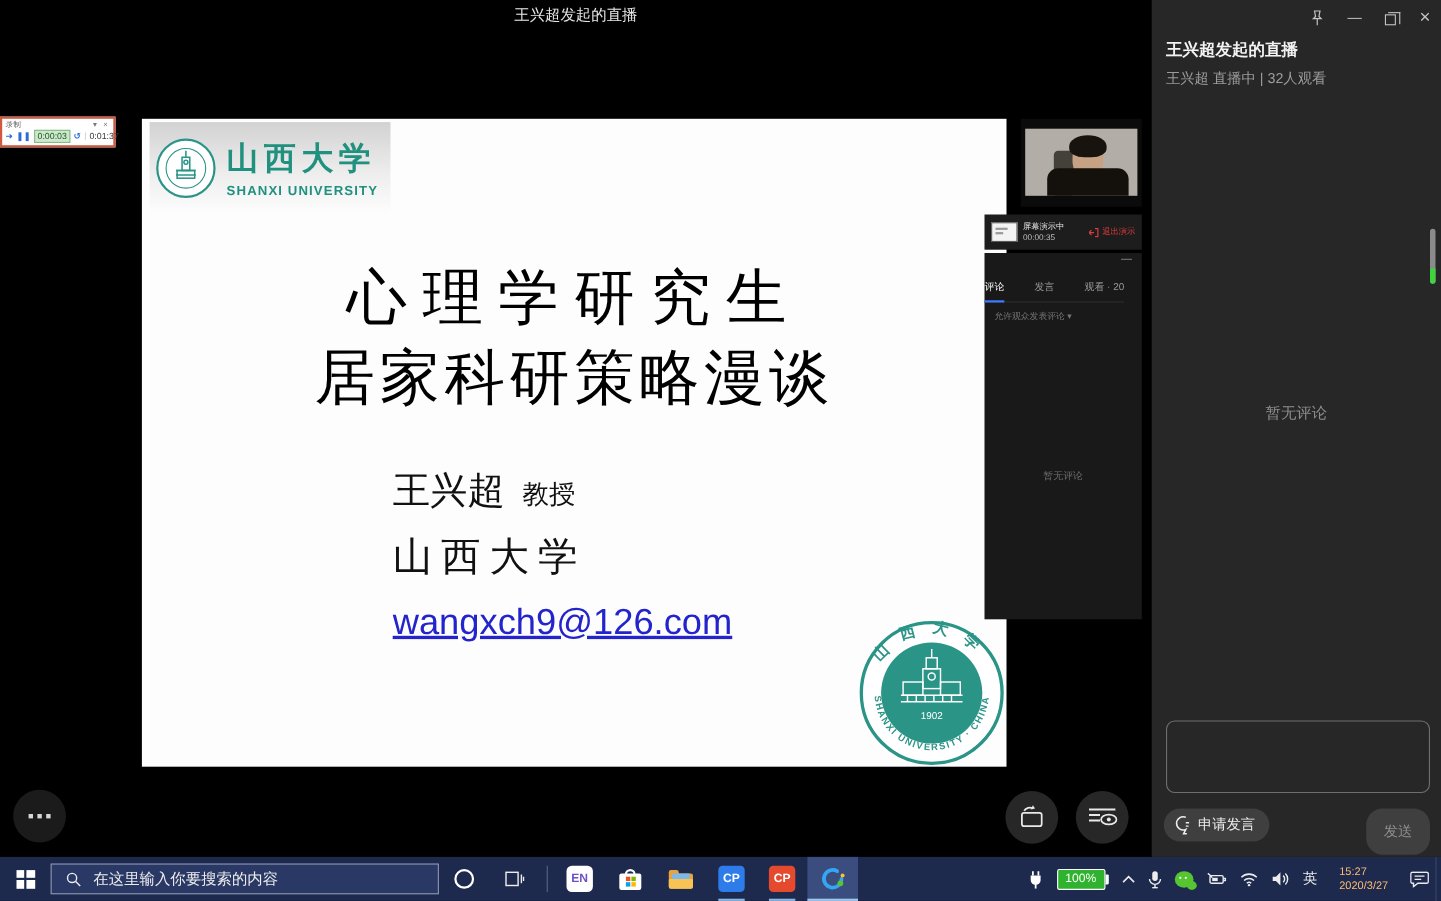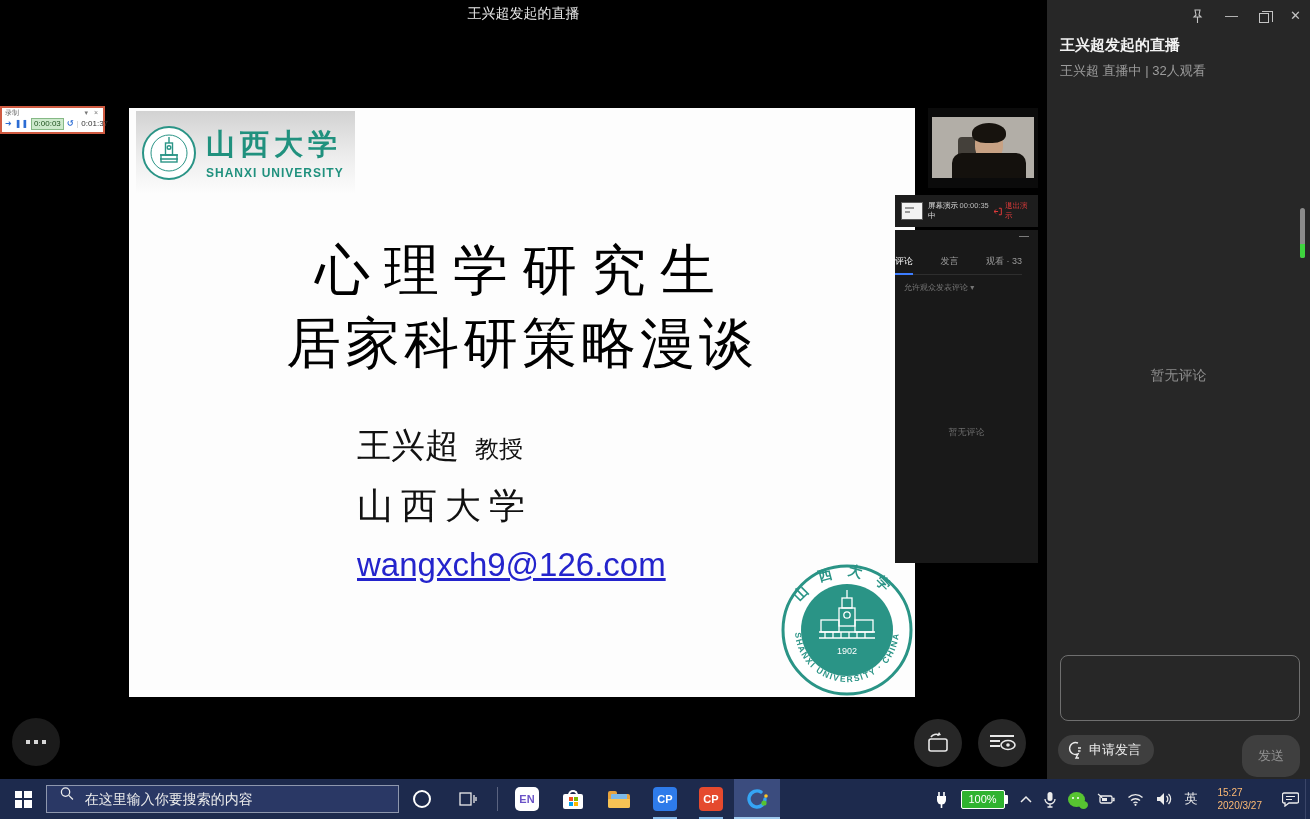--- a/index.html
+++ b/index.html
@@ -50,21 +50,21 @@
   .hair{position:absolute;right:28px;top:6px;width:34px;height:20px;background:#17130e;border-radius:50% 50% 40% 40%;z-index:2}
   .face{position:absolute;right:31px;top:12px;width:28px;height:32px;background:#c7a183;border-radius:45%;z-index:1}
   .torso{position:absolute;right:8px;top:36px;width:74px;height:28px;background:#14110d;border-radius:10px 10px 0 0;z-index:3}
 
   
   .share-panel{position:absolute;left:895px;top:195px;width:143px;height:32px;background:#1d1d1d;
                display:flex;align-items:center;gap:5px;padding:0 6px;z-index:6}
   .share-thumb{width:24px;height:18px;background:#f3f3f3;border:1px solid #5a5a5a;position:relative}
   .share-thumb i{position:absolute;left:3px;right:8px;height:2px;background:#999}
   .share-thumb i.l1{top:4px}.share-thumb i.l2{top:8px;right:12px}
-  .share-info{display:flex;flex-direction:row;line-height:1.35;font-size:7.5px;color:#e4e4e4}
+  .share-info{display:flex;flex-direction:column;line-height:1.35;font-size:7.5px;color:#e4e4e4}
   .share-elapsed{color:#bdbdbd}
   .share-exit{margin-left:auto;display:flex;align-items:center;gap:3px;color:#e23b3b;font-size:7.5px;cursor:pointer}
 
   
   .mini-panel{position:absolute;left:895px;top:230px;width:143px;height:333px;background:#191919;z-index:6}
   .mini-min{position:absolute;right:9px;top:0px;color:#9a9a9a;font-size:10px;cursor:pointer}
   .mini-tabs{position:absolute;top:25px;left:0;right:16px;display:flex;justify-content:space-between;
              font-size:9px;color:#9a9a9a;padding-bottom:6px;border-bottom:1px solid #2e2e2e}
   .mini-tab{position:relative;cursor:pointer}
   .mini-tab.active{color:#fff}
@@ -101,21 +101,21 @@
   .send-btn{position:absolute;right:10px;top:735px;width:58px;height:42px;border-radius:15px;background:#3f3f3f;
             color:#8f8f8f;font-size:13px;border:none;cursor:pointer;font-family:inherit}
 
   
   .taskbar{position:absolute;left:0;top:779px;width:1310px;height:40px;background:#1d2a4d;
            display:flex;align-items:center;z-index:20}
   .tb-slot{width:46px;height:40px;display:flex;align-items:center;justify-content:center;position:relative;cursor:pointer}
   .win-logo{width:17px;height:17px;display:grid;grid-template-columns:1fr 1fr;grid-template-rows:1fr 1fr;gap:2px}
   .win-logo i{background:#fff}
   .tb-search{width:353px;height:28px;background:#2a3865;border:1px solid #8e97ad;display:flex;
-             gap:11px;padding:0 13px;cursor:text}
+             align-items:center;gap:11px;padding:0 13px;cursor:text}
   .tb-search input{background:transparent;border:none;outline:none;color:#ececec;font-size:14px;width:100%;font-family:inherit}
   .tb-search input::placeholder{color:#ececec;opacity:1}
   .cortana-ring{width:18px;height:18px;border:2.5px solid #fff;border-radius:50%}
   .tb-sep{width:1px;height:24px;background:#5a6380;margin:0 6px}
   .appicon{width:24px;height:24px;border-radius:4px;display:flex;align-items:center;justify-content:center;
            font-size:11px;font-weight:bold}
   .en-icon{background:#fff;color:#6a52c7;border-radius:5px}
   .cpb{background:#2e7bea;color:#fff}
   .cpr{background:#e54a2e;color:#fff}
   .runbar{position:absolute;bottom:0;left:11px;right:11px;height:2px;background:#86b9e8}
@@ -252,21 +252,21 @@
       </svg>
       <span>退出演示</span>
     </div>
   </div>
 
   <div class="mini-panel">
     <span class="mini-min">—</span>
     <div class="mini-tabs">
       <span class="mini-tab active">评论</span>
       <span class="mini-tab">发言</span>
-      <span class="mini-tab">观看 · 33</span>
+      <span class="mini-tab">观看 · 20</span>
     </div>
     <div class="mini-perm">
       <span>允许观众发表评论</span>
       <span>▾</span>
     </div>
     <div class="mini-empty">暂无评论</div>
   </div>
 
   <div class="round-btn more-btn">
     <i></i>

